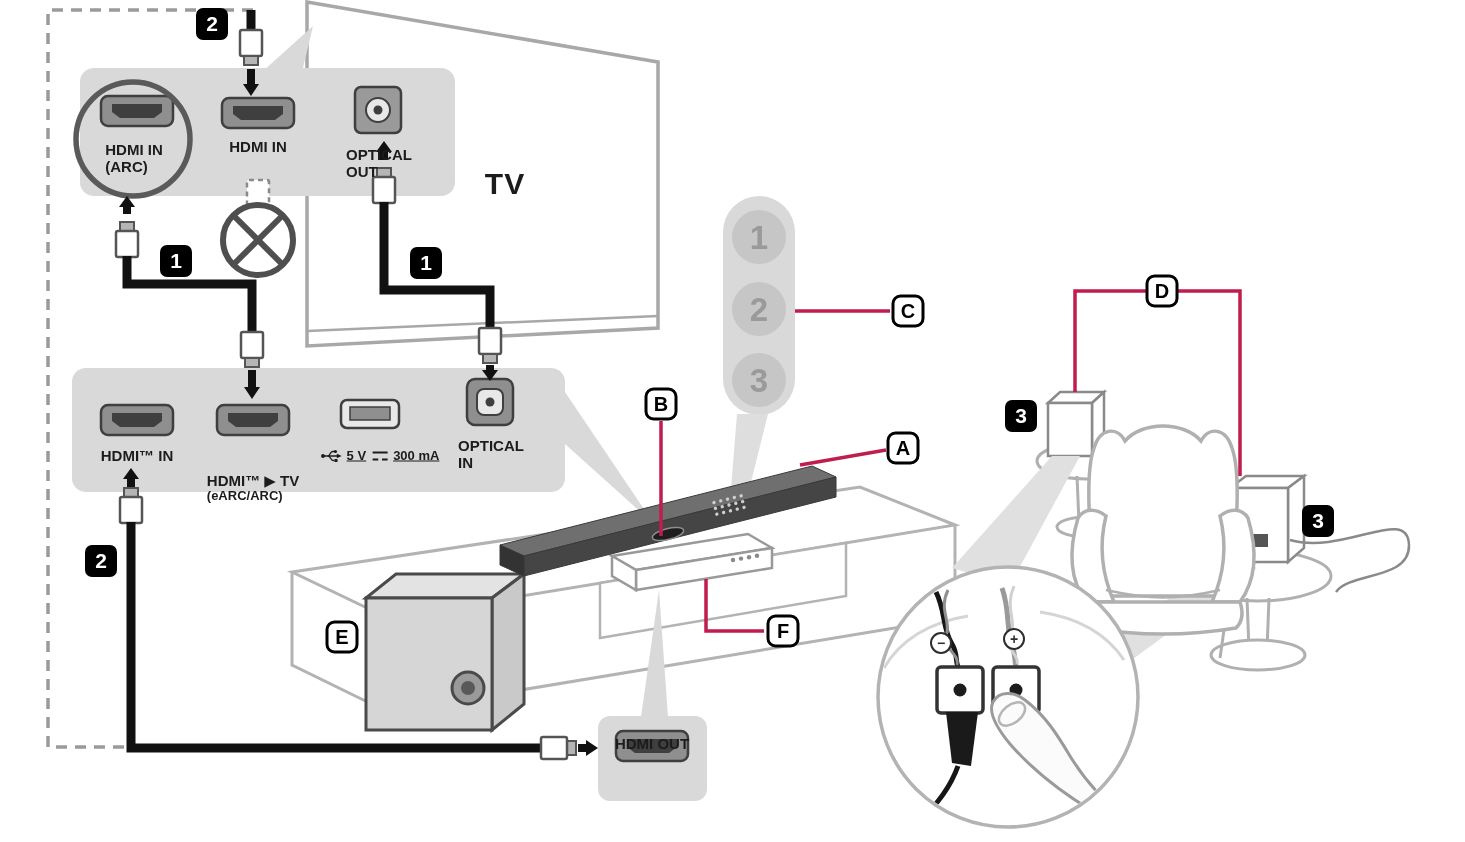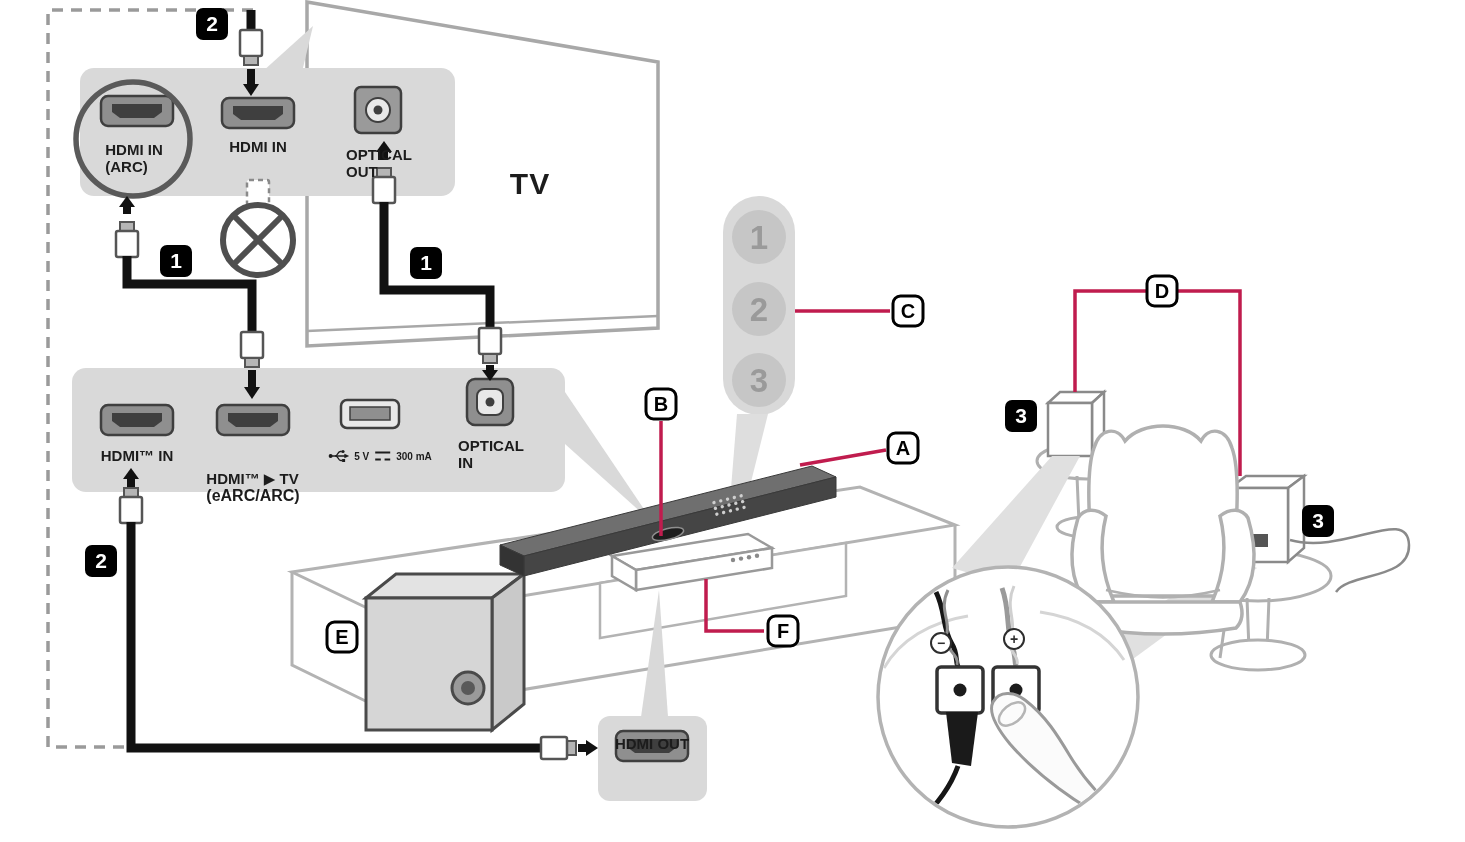--- a/index.html
+++ b/index.html
@@ -5,23 +5,23 @@
   *{margin:0;padding:0;box-sizing:border-box;}
   html,body{background:#fff;}
   body{font-family:"Liberation Sans","DejaVu Sans",sans-serif;color:#1c1c1c;}
   .stage{position:relative;width:1465px;height:842px;background:#fff;overflow:hidden;}
   .stage>svg{position:absolute;left:0;top:0;z-index:1;}
   .lbl{position:absolute;transform:translate(-50%,-50%);font-weight:700;color:#1c1c1c;
        line-height:1.14;white-space:nowrap;font-size:15px;z-index:2;}
   .lbl span{display:block;}
   .lbl.inline{display:flex;align-items:center;gap:4px;}
   .lbl.inline span{display:inline;}
-  .tvlabel{font-size:30px;letter-spacing:1px;margin-left:25px;}
-  .sub{font-size:16px;}
-  .usb{font-size:10px;}
+  .tvlabel{font-size:30px;letter-spacing:1px;}
+  .sub{font-size:13px;}
+  .usb{font-size:13px;text-decoration:underline;}
   .nbadge,.lbadge{position:absolute;transform:translate(-50%,-50%);display:flex;align-items:center;
        justify-content:center;font-weight:700;z-index:3;}
   .nbadge{width:32px;height:32px;background:#000;color:#fff;border-radius:7px;font-size:21px;}
   .lbadge{width:33px;height:33px;background:#fff;color:#000;border:3px solid #000;border-radius:9px;font-size:20px;}
   .selnum{position:absolute;transform:translate(-50%,-50%);font-size:33px;font-weight:700;color:#9a9a9a;z-index:2;}
   .polarity{position:absolute;transform:translate(-50%,-50%);width:22px;height:22px;background:#fff;
        border:2.5px solid #2d2d2d;border-radius:50%;display:flex;align-items:center;justify-content:center;
        font-size:14px;font-weight:700;color:#2d2d2d;z-index:3;}
   .dcsym{display:inline-block;width:15px;height:9px;border-top:2.5px solid #1c1c1c;
        border-bottom:2.5px dashed #1c1c1c;margin:0 2px;}

